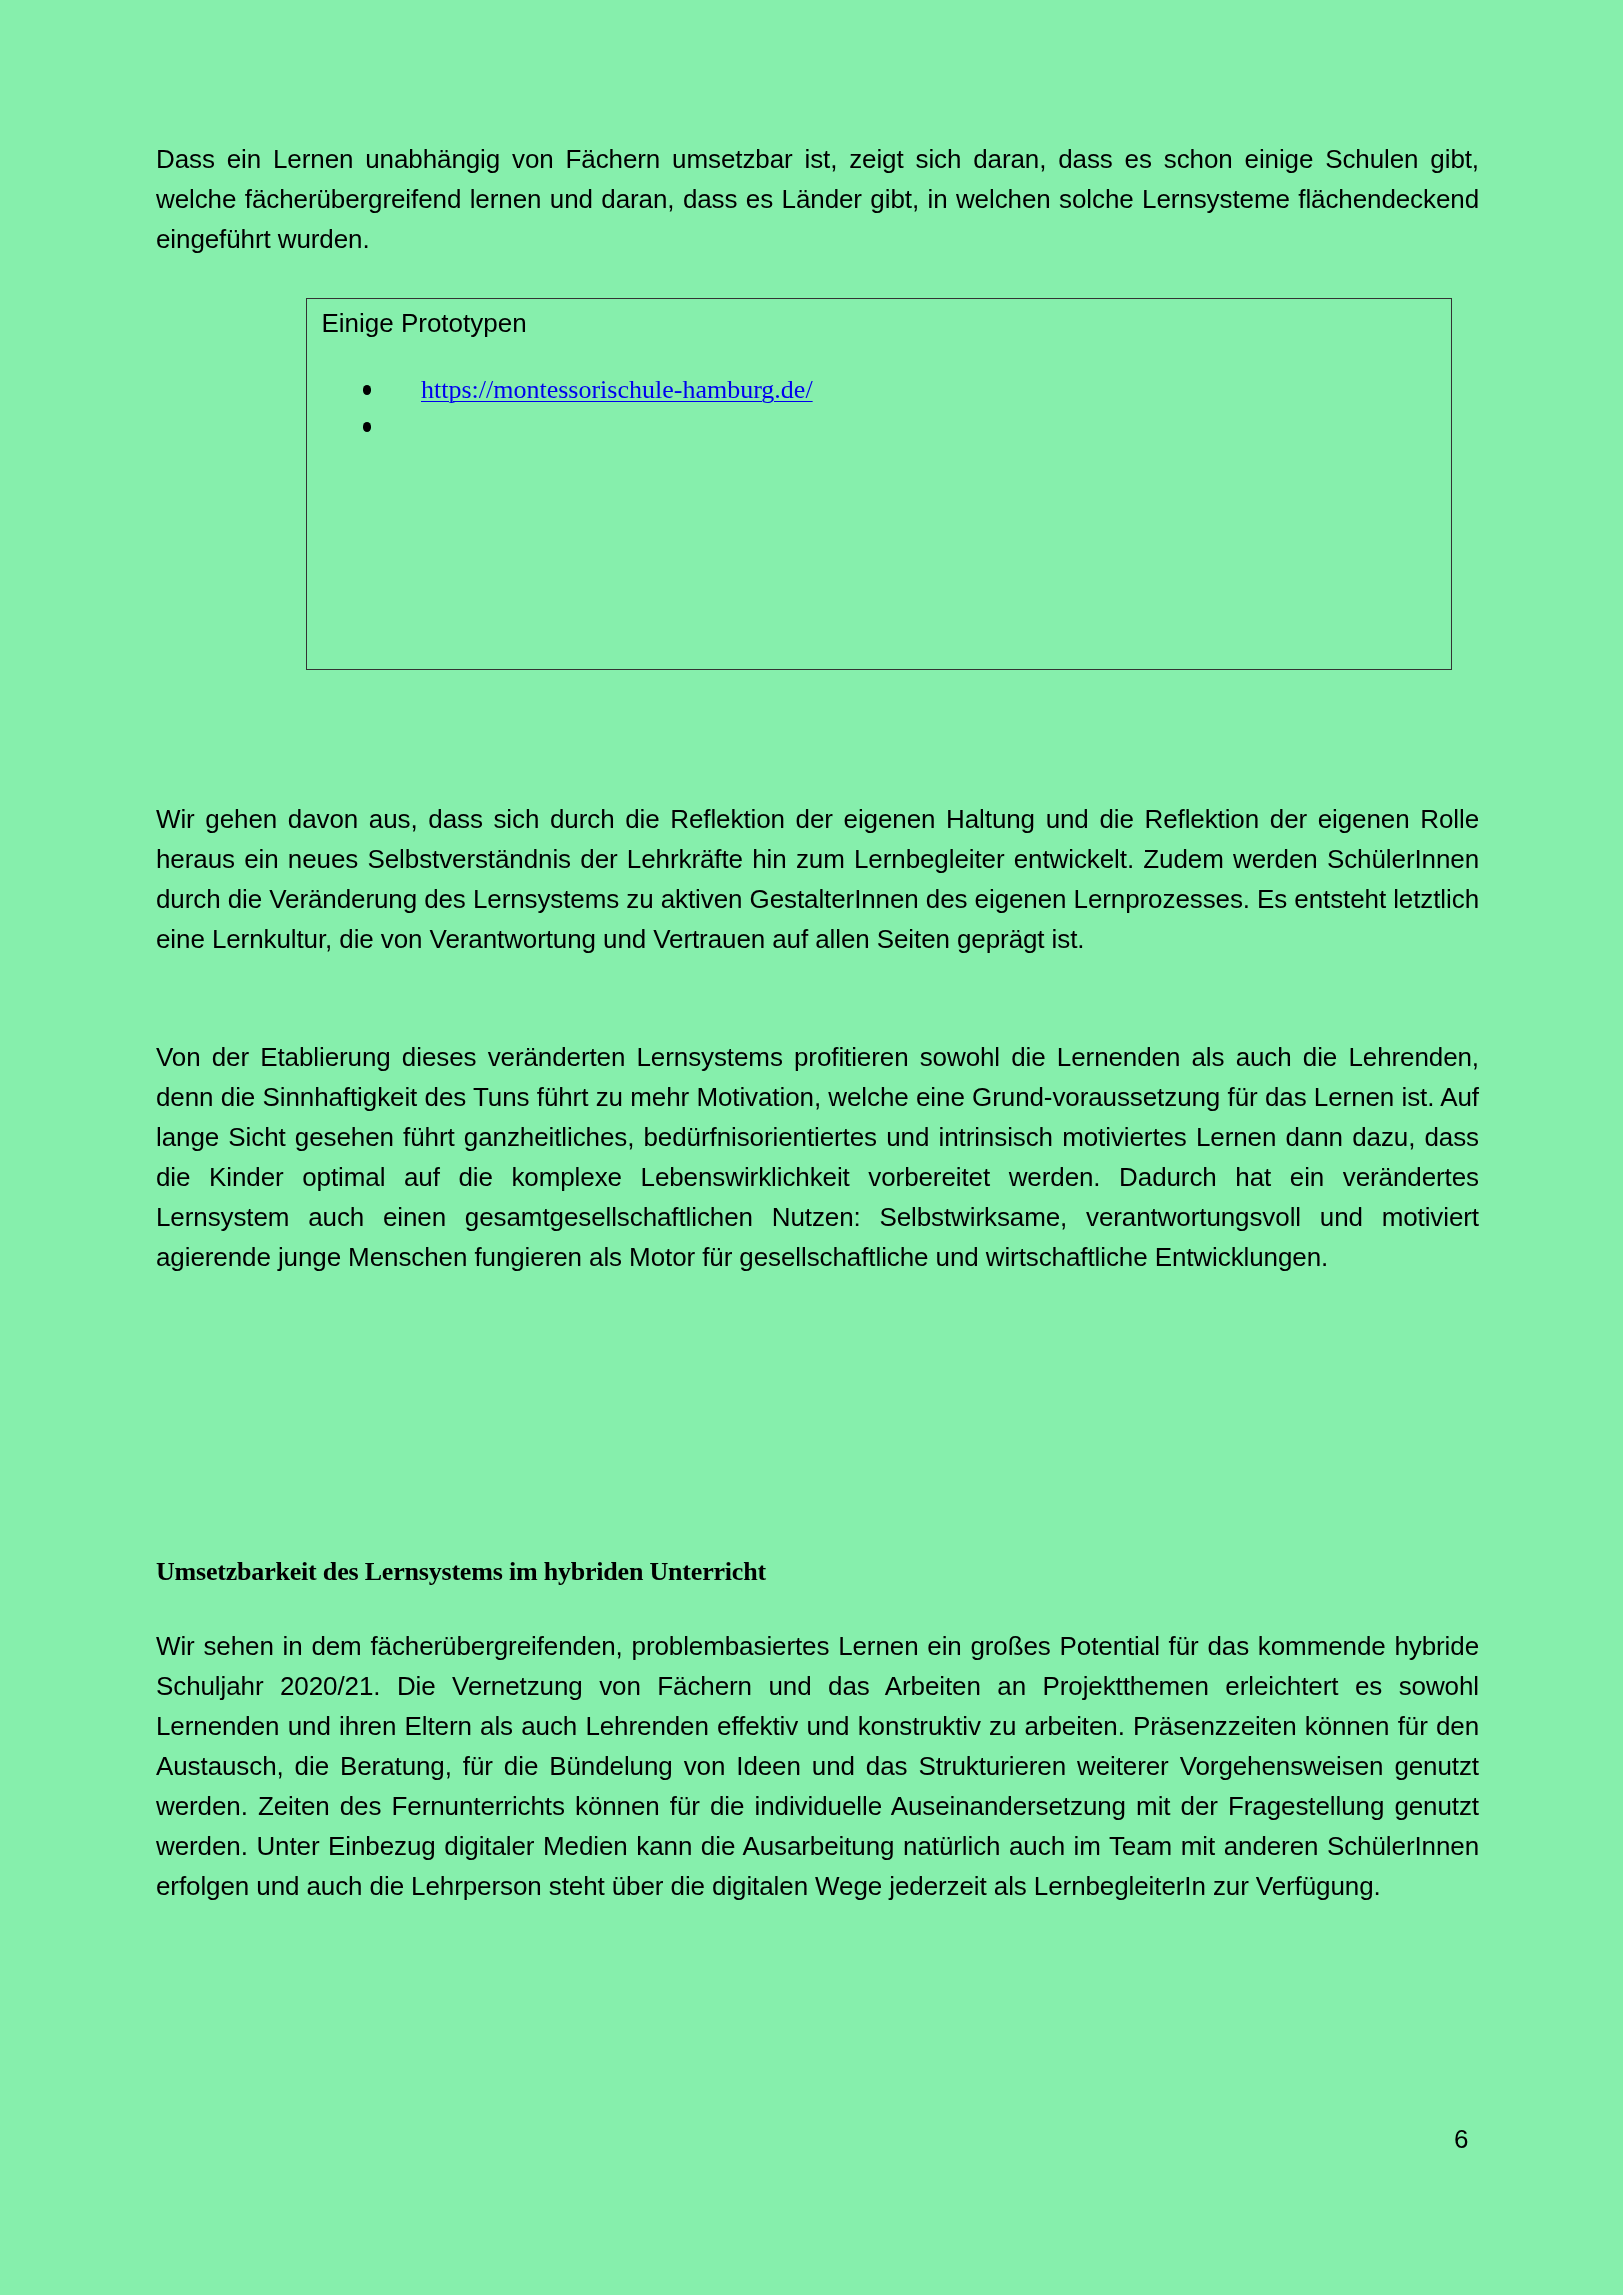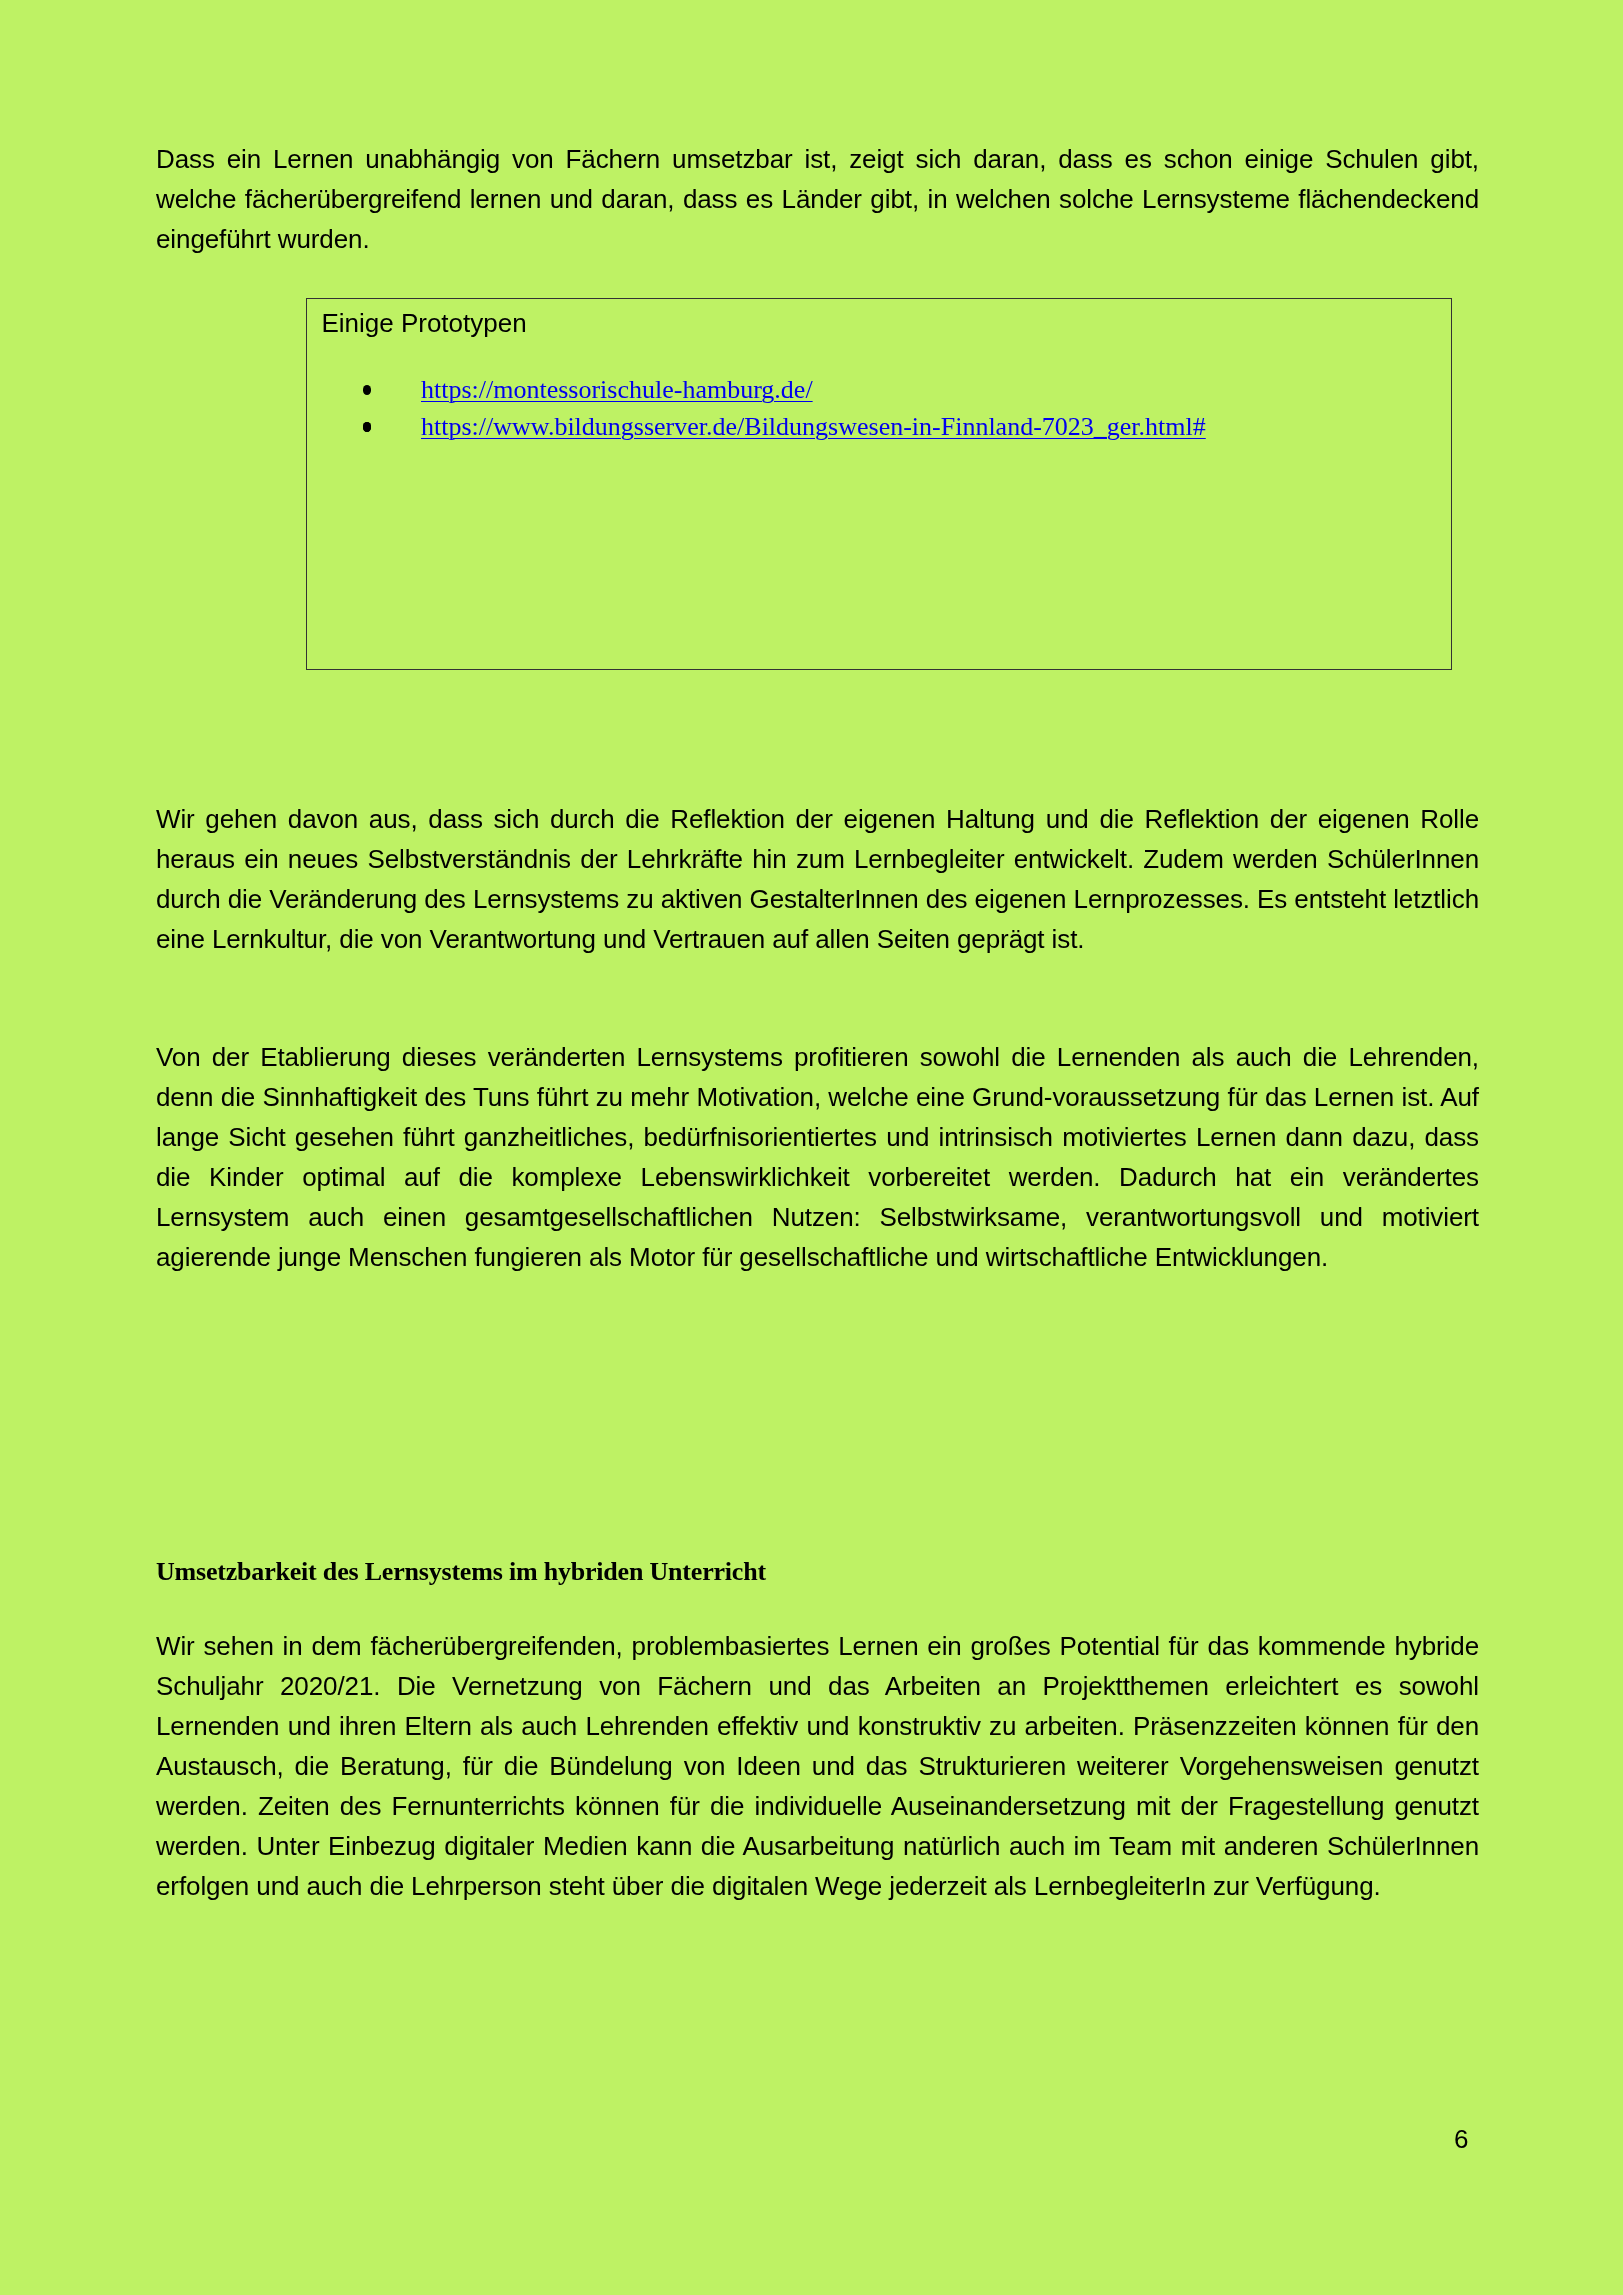--- a/index.html
+++ b/index.html
@@ -1,17 +1,17 @@
 <!DOCTYPE html>
 <html style="font-size:10.5px"><head>
 <meta charset="utf-8">
 <style>
   html, body { margin: 0; padding: 0; background: #ffffff; }
   body { width: 1623px; height: 2295px; position: relative; overflow: hidden; color: #000; }
-  .page { position: absolute; left: 0; top: 0; width: 1623px; height: 2295px; background: #bef264; }
+  .page { position: absolute; left: 0; top: 0; width: 1623px; height: 2295px; background: #86efac; }
   .para {
     position: absolute; left: 156px; width: 1323px;
     font-family: "Liberation Sans", sans-serif;
     font-size: 26px; line-height: 40px;
     text-align: justify; margin: 0; letter-spacing: -0.1px;
   }
   .para.last-left { text-align-last: left; }
   .box {
     position: absolute; left: 306px; top: 298px; width: 1146px; height: 372px;
     border: 1.3px solid #333; box-sizing: border-box;
@@ -48,24 +48,20 @@
   <div class="box">
     <p class="box-title">Einige Prototypen</p>
     <ul class="link-list">
       <li class="link-item">
         <span class="bullet"></span>
         <a class="link">https://montessorischule-hamburg.de/</a>
       </li>
       <li class="link-item" style="padding-right:26px;">
         <span class="bullet"></span>
       </li>
-      <li class="link-item">
-        <span class="bullet"></span>
-        <a class="link">https://www.bildungsserver.de/Bildungswesen-in-Finnland-7023_ger.html#</a>
-      </li>
     </ul>
   </div>
 
   <p class="para last-left" style="top:799px;">Wir gehen davon aus, dass sich durch die Reflektion der eigenen Haltung und die Reflektion der eigenen Rolle heraus ein neues Selbstverständnis der Lehrkräfte hin zum Lernbegleiter entwickelt. Zudem werden SchülerInnen durch die Veränderung des Lernsystems zu aktiven GestalterInnen des eigenen Lernprozesses. Es entsteht letztlich eine Lernkultur, die von Verantwortung und Vertrauen auf allen Seiten geprägt ist.</p>
 
   <p class="para last-left" style="top:1037px;">Von der Etablierung dieses veränderten Lernsystems profitieren sowohl die Lernenden als auch die Lehrenden, denn die Sinnhaftigkeit des Tuns führt zu mehr Motivation, welche eine Grund-voraussetzung für das Lernen ist. Auf lange Sicht gesehen führt ganzheitliches, bedürfnisorientiertes und intrinsisch motiviertes Lernen dann dazu, dass die Kinder optimal auf die komplexe Lebenswirklichkeit vorbereitet werden. Dadurch hat ein verändertes Lernsystem auch einen gesamtgesellschaftlichen Nutzen: Selbstwirksame, verantwortungsvoll und motiviert agierende junge Menschen fungieren als Motor für gesellschaftliche und wirtschaftliche Entwicklungen.</p>
 
   <h2 class="heading">Umsetzbarkeit des Lernsystems im hybriden Unterricht</h2>
 
   <p class="para last-left" style="top:1626px;">Wir sehen in dem fächerübergreifenden, problembasiertes Lernen ein großes Potential für das kommende hybride Schuljahr 2020/21. Die Vernetzung von Fächern und das Arbeiten an Projektthemen erleichtert es sowohl Lernenden und ihren Eltern als auch Lehrenden effektiv und konstruktiv zu arbeiten. Präsenzzeiten können für den Austausch, die Beratung, für die Bündelung von Ideen und das Strukturieren weiterer Vorgehensweisen genutzt werden. Zeiten des Fernunterrichts können für die individuelle Auseinandersetzung mit der Fragestellung genutzt werden. Unter Einbezug digitaler Medien kann die Ausarbeitung natürlich auch im Team mit anderen SchülerInnen erfolgen und auch die Lehrperson steht über die digitalen Wege jederzeit als LernbegleiterIn zur Verfügung.</p>

